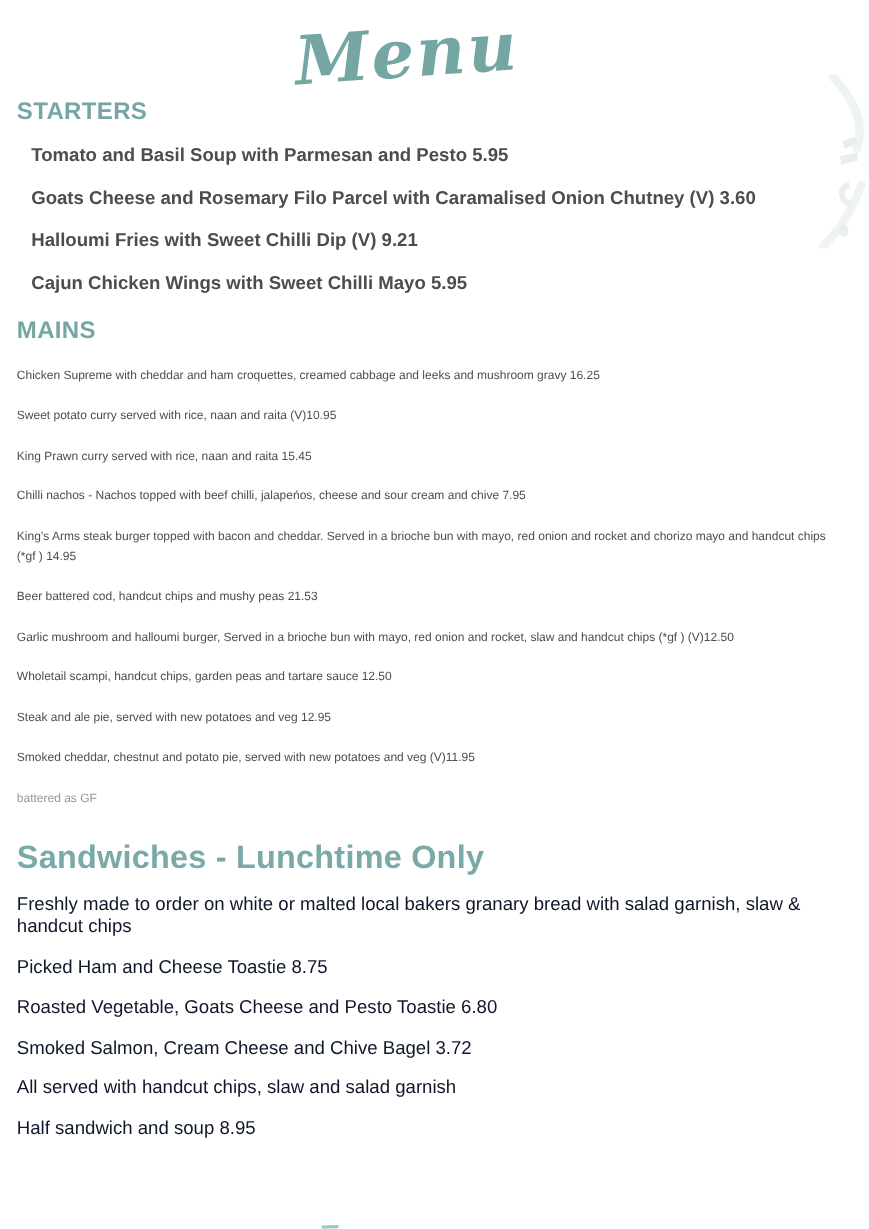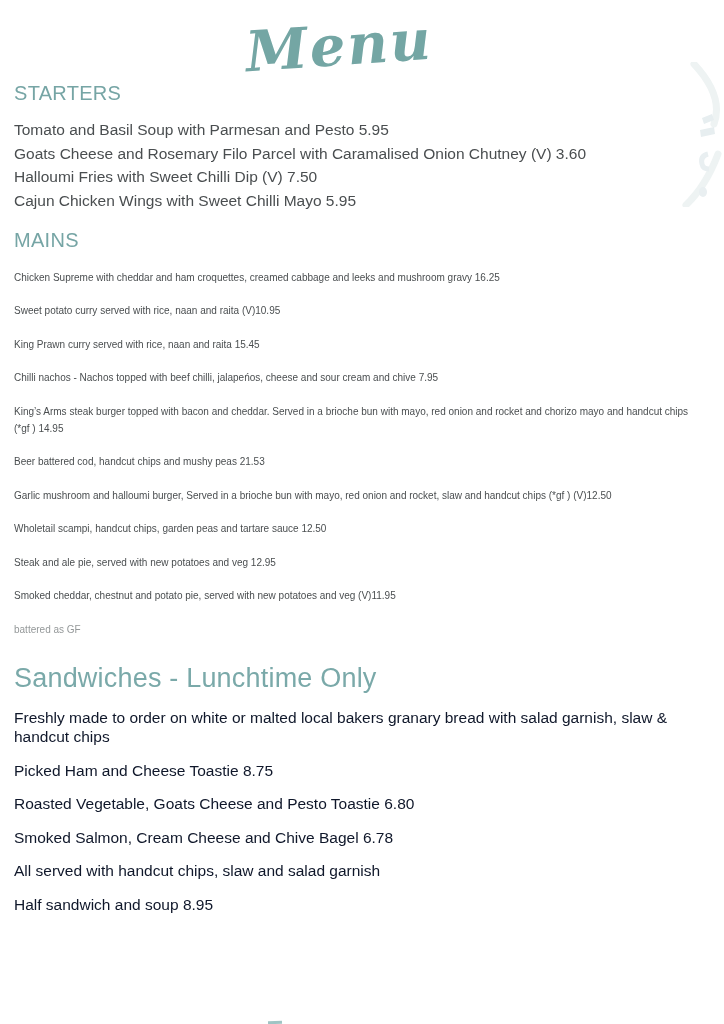--- a/index.html
+++ b/index.html
@@ -21,45 +21,46 @@
     font-weight:bold;
     font-size:56px;
     color:#74a6a4;
     transform:rotate(-4deg);
     margin:2px 40px 0 0;
     height:74px;
     line-height:74px;
     letter-spacing:2px;
   }
   .section-heading{
-    font-weight:normal;
+    font-weight:bold;
     font-size:20px;
     color:#76a5a5;
     letter-spacing:0.3px;
     margin:0;
   }
   .starters-heading{margin-top:0px;}
   .mains-heading{margin-top:17px;}
   .starters-list{margin-top:13px;}
   .starters-list p{
-    margin:0;
+    margin:12px;
     font-size:15.5px;
     line-height:23.5px;
     color:#4a4e50;
+    font-weight:bold;
   }
   .item-block p, .item{
     font-size:10px;
     line-height:17px;
     color:#4a4e50;
     margin:16.5px 0;
     max-width:700px;
   }
   .muted-note{color:#949899 !important;}
   .sandwich-heading{
-    font-weight:normal;
+    font-weight:bold;
     font-size:27px;
     color:#7aa9a9;
     letter-spacing:0.2px;
     margin:25px 0 0 0;
   }
   .sandwich-block p{
     font-size:15.5px;
     line-height:19.5px;
     color:#0f172a;
     margin:14px 0;
@@ -97,21 +98,21 @@
     <path d="M28 68 l14 -3 l1 7 l-14 3 z" fill="#e7eef0"></path>
     <path d="M36 92 q-8 2 -6 10 q1 5 7 5" fill="none" stroke="#e9eff1" stroke-width="5"></path>
     <ellipse cx="31" cy="130" rx="4" ry="5" fill="#e9eff1"></ellipse>
   </svg>
 
   <h2 class="section-heading starters-heading">STARTERS</h2>
 
   <div class="starters-list">
     <p>Tomato and Basil Soup with Parmesan and Pesto 5.95</p>
     <p>Goats Cheese and Rosemary Filo Parcel with Caramalised Onion Chutney (V) 3.60</p>
-    <p>Halloumi Fries with Sweet Chilli Dip  (V) 7.50</p>
+    <p>Halloumi Fries with Sweet Chilli Dip  (V) 9.21</p>
     <p>Cajun Chicken Wings with Sweet Chilli Mayo 5.95</p>
   </div>
 
   <h2 class="section-heading mains-heading">MAINS</h2>
 
   <div class="item-block">
     <p>Chicken Supreme with cheddar and ham croquettes, creamed cabbage and leeks and mushroom gravy 16.25</p>
     <p>Sweet potato curry served with rice, naan and raita (V)10.95</p>
     <p>King Prawn curry served with rice, naan and raita 15.45</p>
     <p>Chilli nachos - Nachos topped with beef chilli, jalapeńos, cheese and sour cream and chive 7.95</p>
@@ -123,20 +124,20 @@
     <p>Smoked cheddar, chestnut and potato pie, served with new potatoes and veg (V)11.95</p>
     <p class="muted-note">battered as GF</p>
   </div>
 
   <h2 class="sandwich-heading">Sandwiches - Lunchtime Only</h2>
 
   <div class="sandwich-block">
     <p>Freshly made to order on white or malted local bakers granary bread with salad garnish, slaw &amp; handcut chips</p>
     <p>Picked Ham and Cheese Toastie 8.75</p>
     <p>Roasted Vegetable, Goats Cheese and Pesto Toastie 6.80</p>
-    <p>Smoked Salmon, Cream Cheese and Chive Bagel 6.78</p>
+    <p>Smoked Salmon, Cream Cheese and Chive Bagel 3.72</p>
     <p>All served with handcut chips, slaw and salad garnish</p>
     <p>Half sandwich and soup 8.95</p>
   </div>
 
   <div class="bottom-fragment"></div>
 
 </div>
 
 </body></html>

